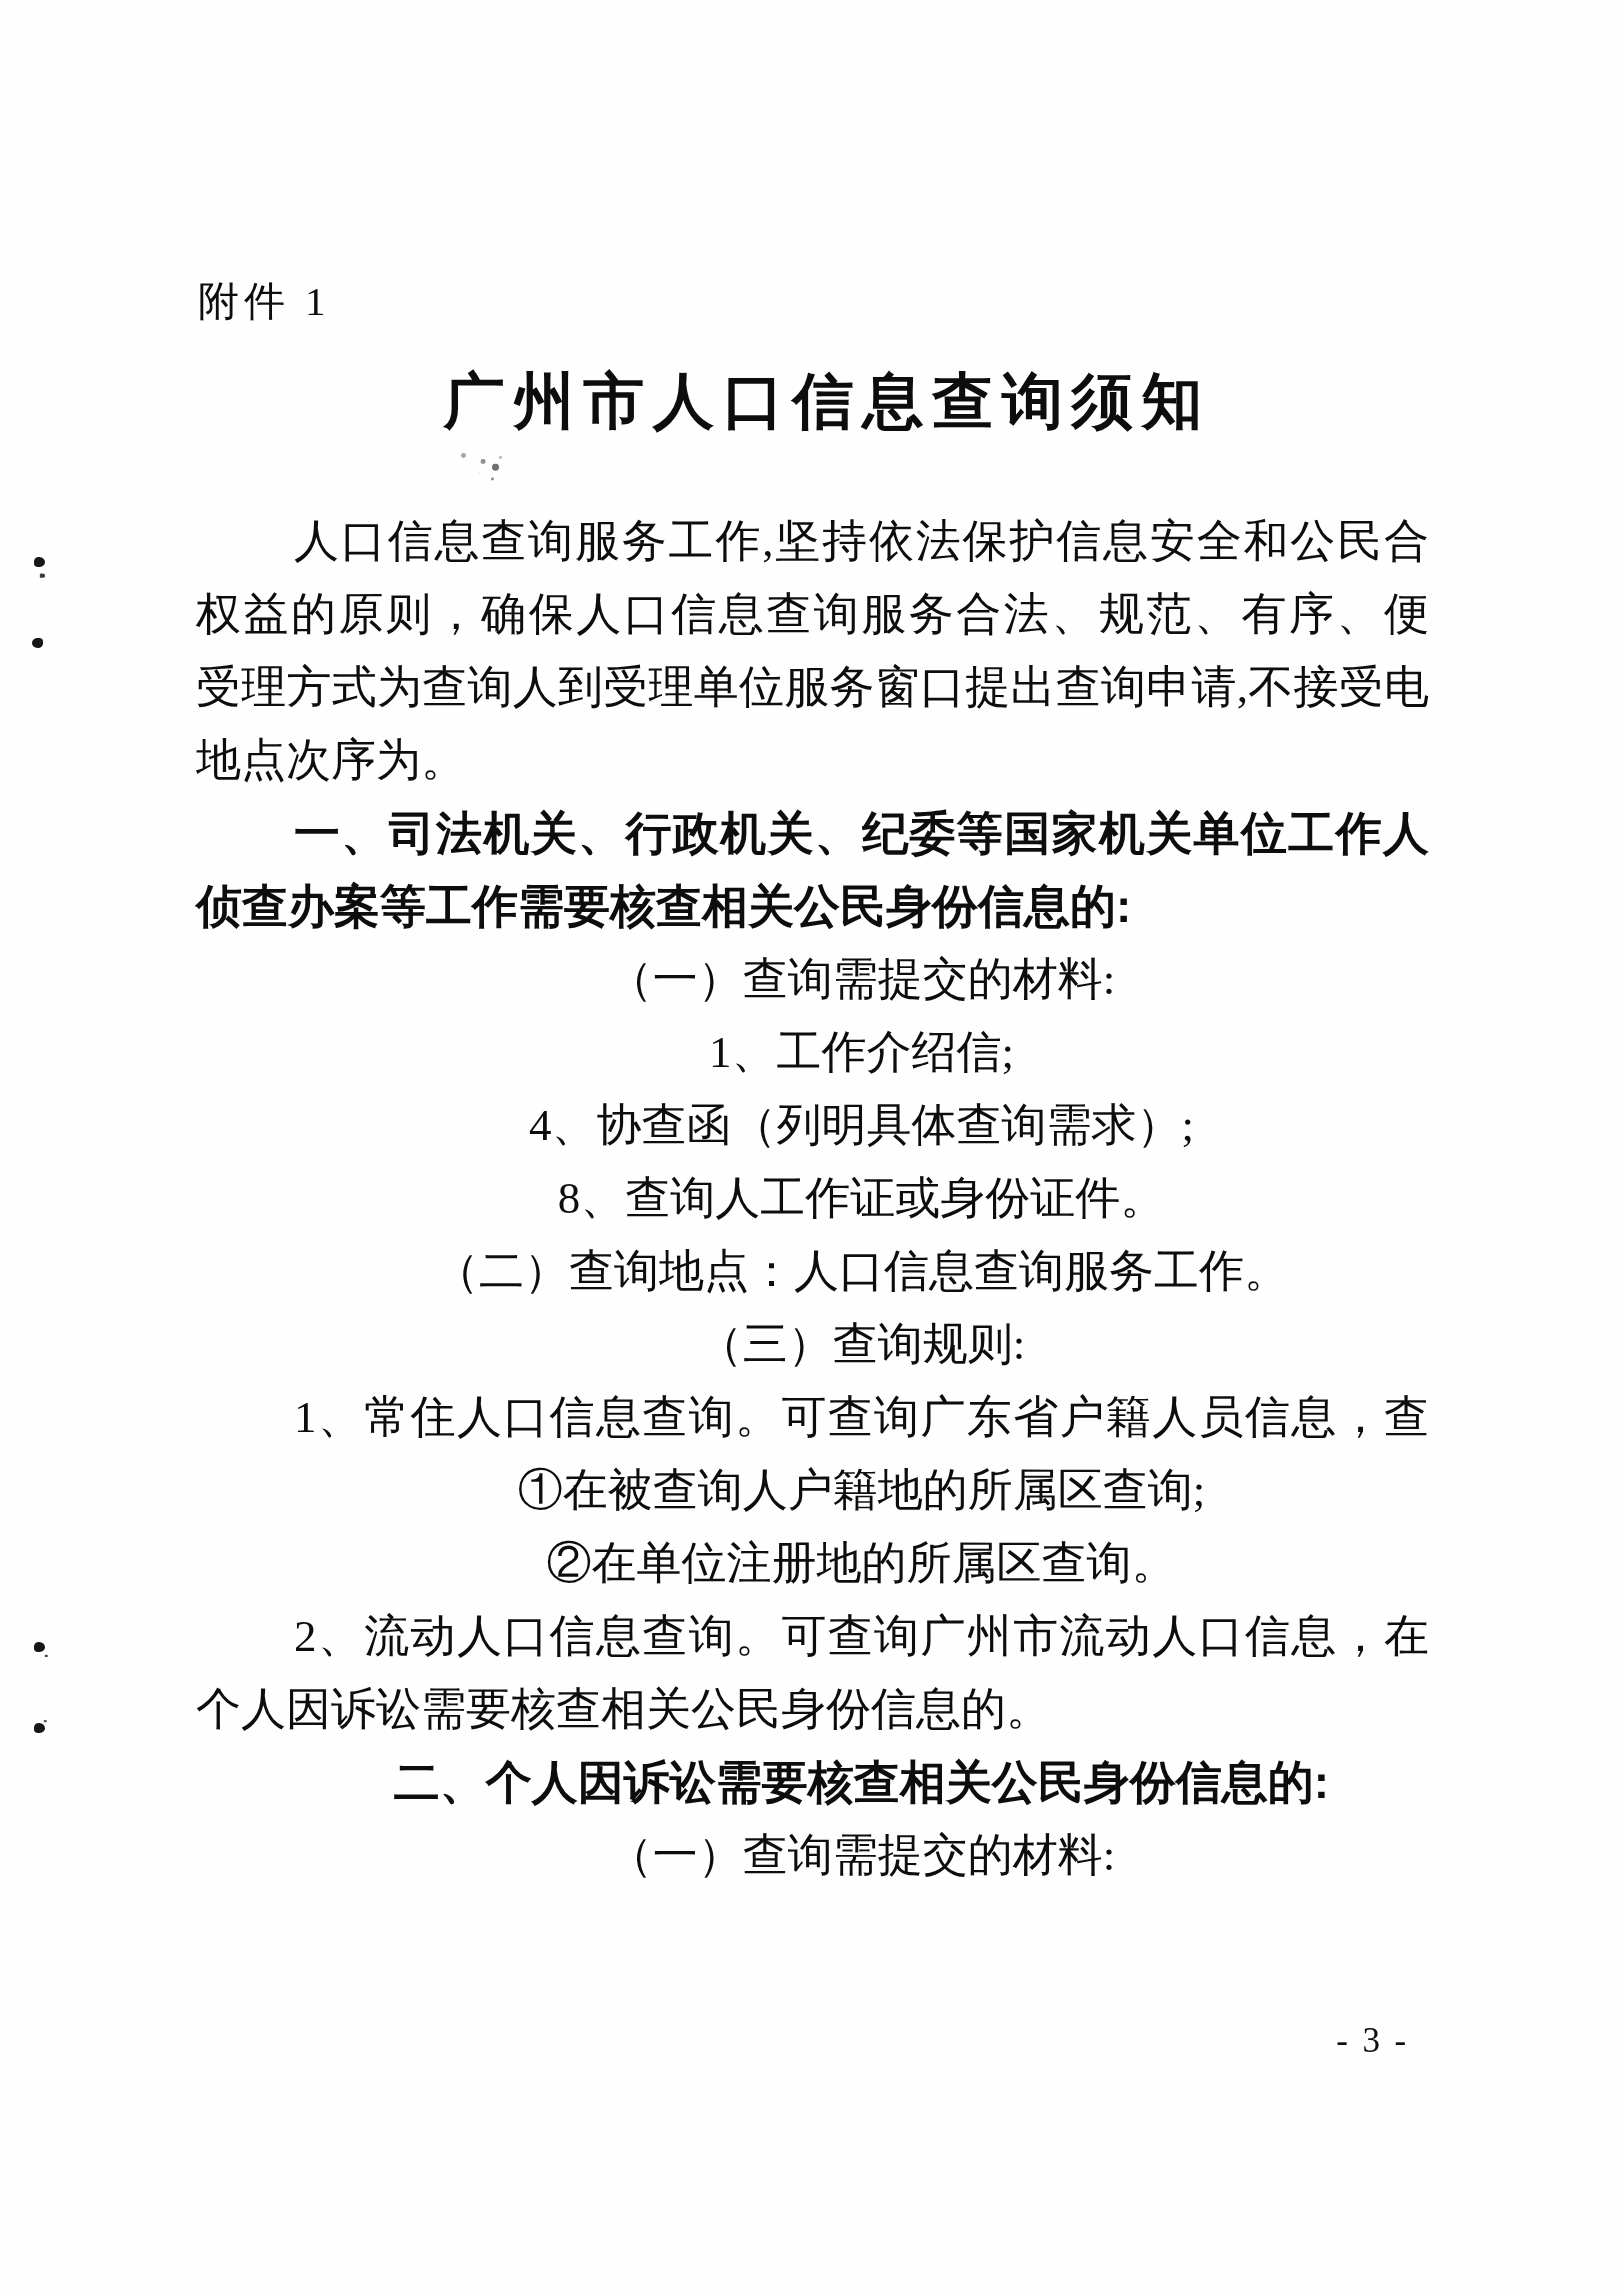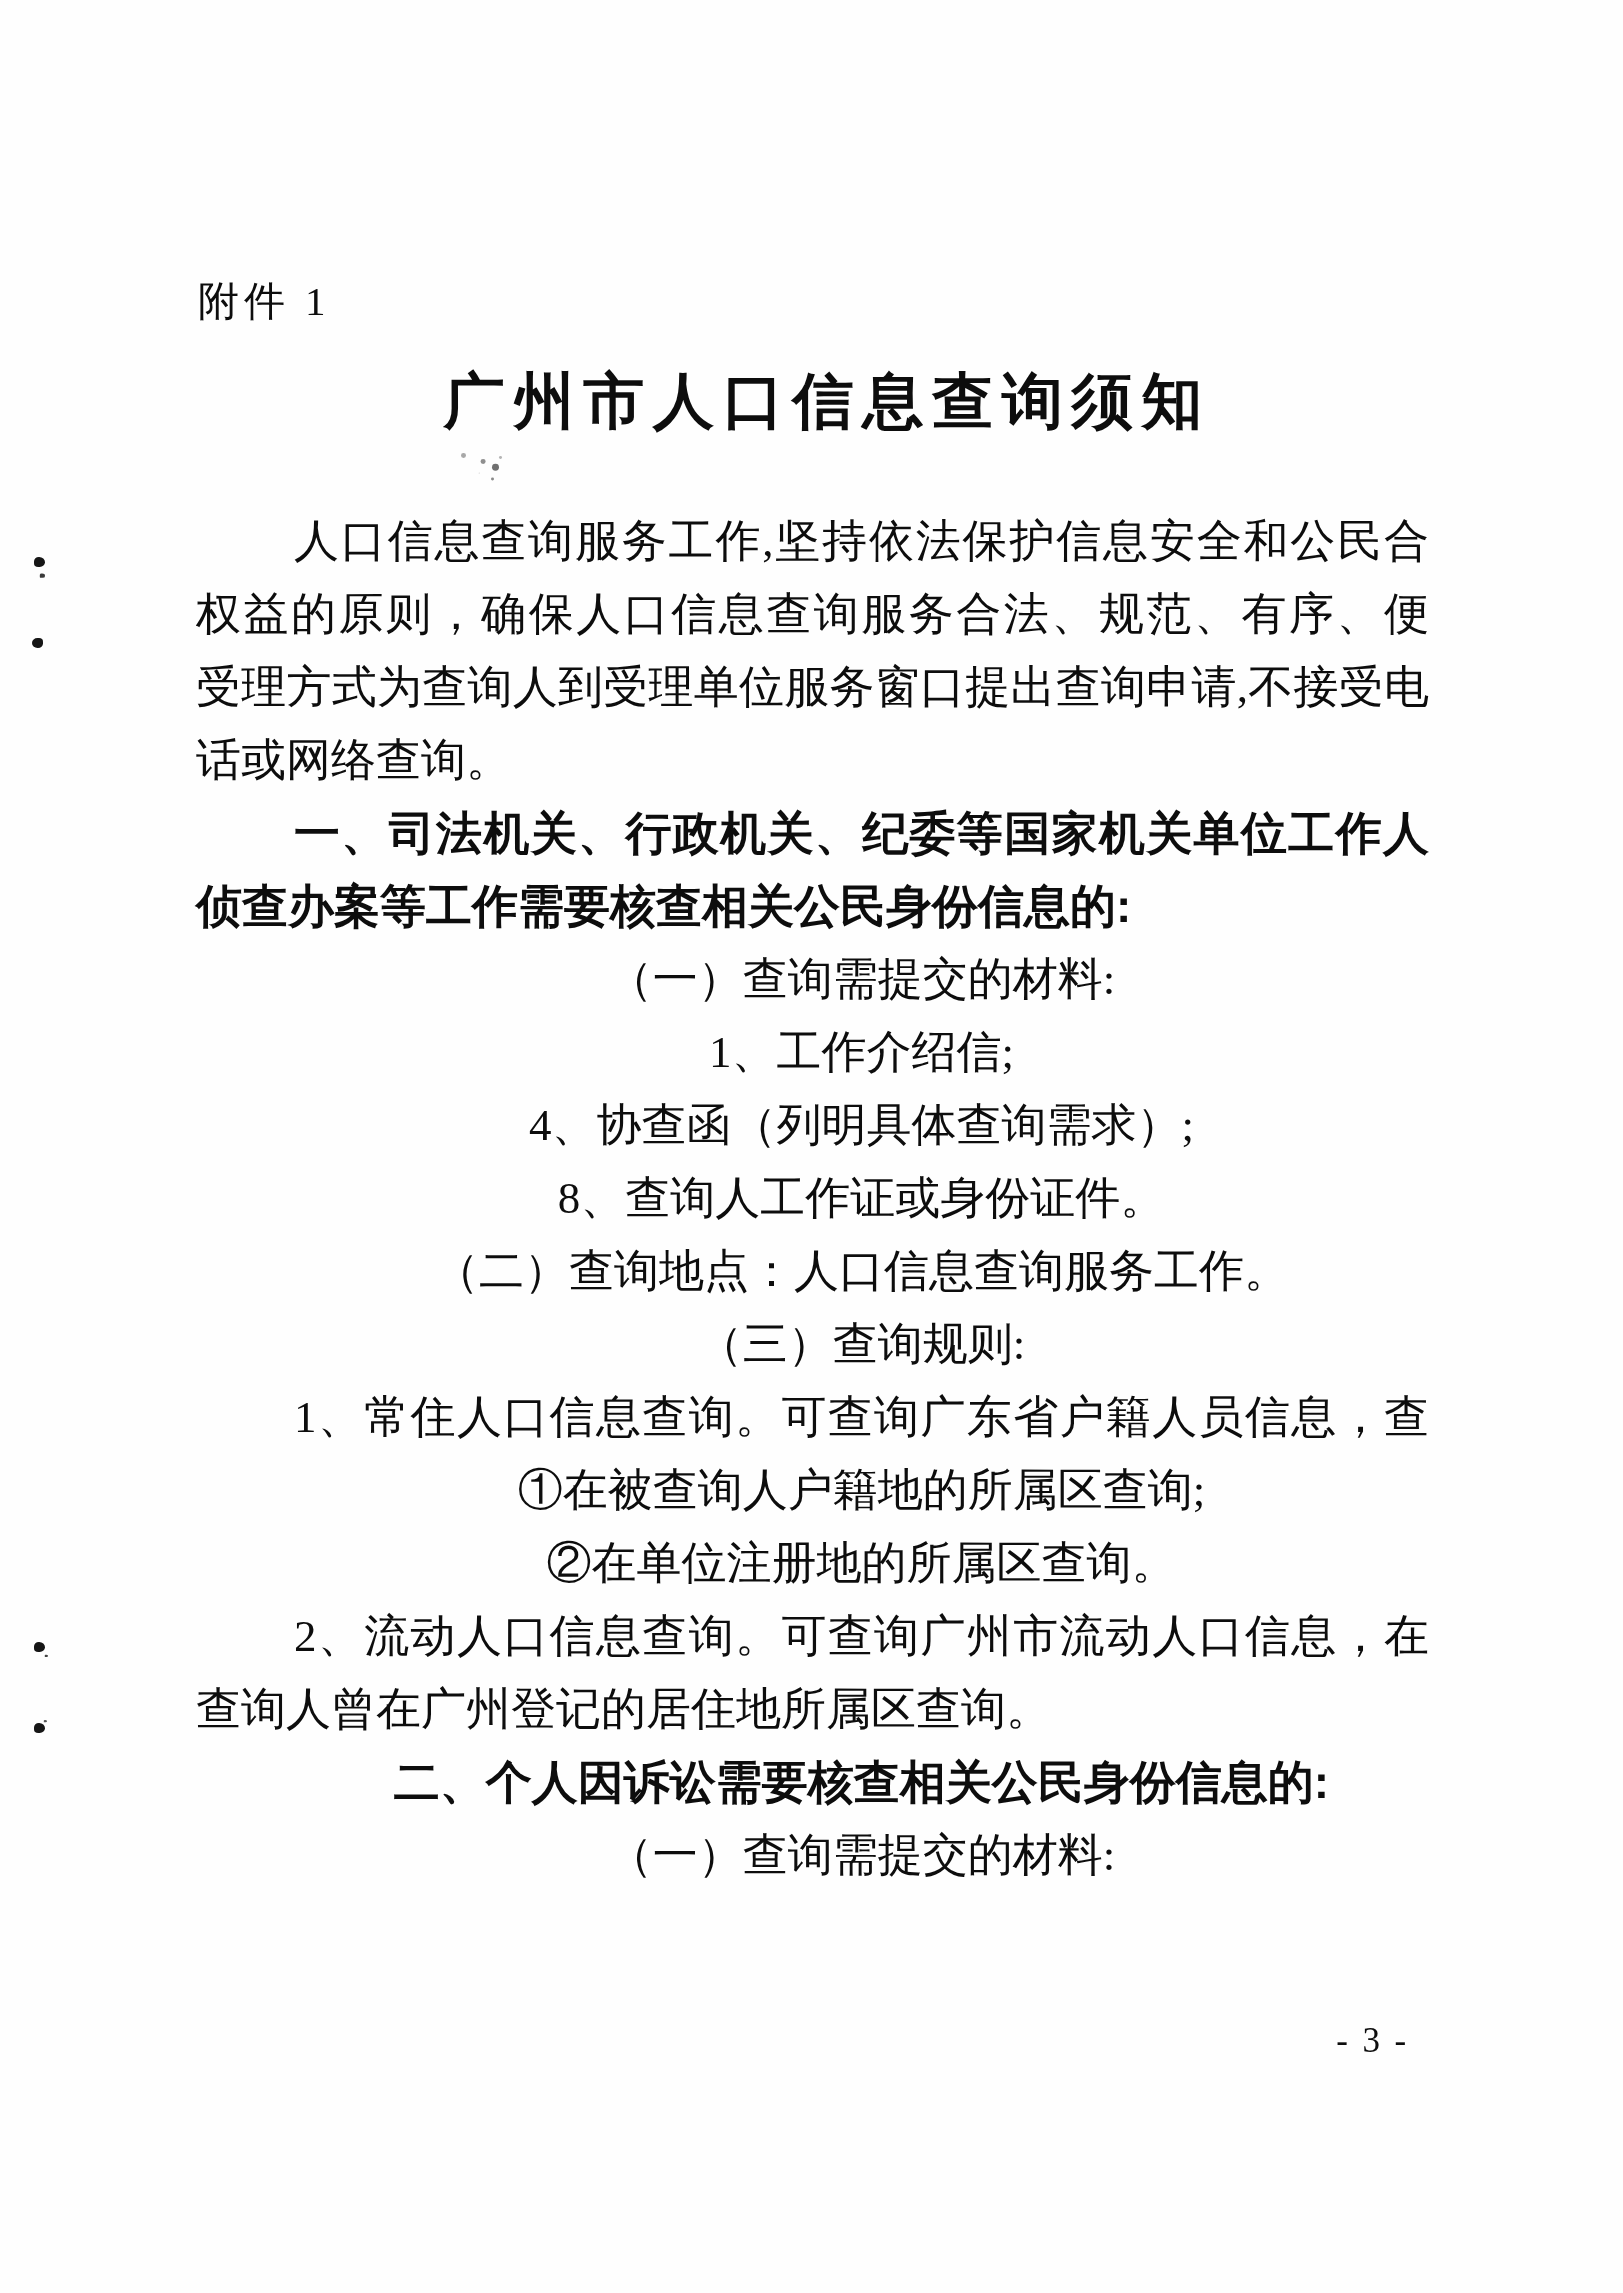--- a/index.html
+++ b/index.html
@@ -107,34 +107,34 @@
   <div class="attachment">附件 1</div>
 
   <h1 class="title">广州市人口信息查询须知</h1>
 
   <div class="smudge"></div>
 
   <div class="bodytext">
     <div class="line i2 jf">人口信息查询服务工作,坚持依法保护信息安全和公民合法</div>
     <div class="line jf">权益的原则，确保人口信息查询服务合法、规范、有序、便民。</div>
     <div class="line jf">受理方式为查询人到受理单位服务窗口提出查询申请,不接受电</div>
-    <div class="line">话或网络查询。</div>
+    <div class="line">地点次序为。</div>
     <div class="line i2 jf hd">一、司法机关、行政机关、纪委等国家机关单位工作人员因</div>
     <div class="line hd">侦查办案等工作需要核查相关公民身份信息的:</div>
     <div class="line i2">（一）查询需提交的材料:</div>
     <div class="line i2">1、工作介绍信;</div>
     <div class="line i2">4、协查函（列明具体查询需求）;</div>
     <div class="line i2">8、查询人工作证或身份证件。</div>
     <div class="line i2">（二）查询地点：人口信息查询服务工作。</div>
     <div class="line i2">（三）查询规则:</div>
     <div class="line i2 jf">1、常住人口信息查询。可查询广东省户籍人员信息，查询</div>
     <div class="line i2">①在被查询人户籍地的所属区查询;</div>
     <div class="line i2">②在单位注册地的所属区查询。</div>
     <div class="line i2 jf">2、流动人口信息查询。可查询广州市流动人口信息，在被</div>
-    <div class="line">查询人曾在广州登记的居住地所属区查询。</div>
+    <div class="line">个人因诉讼需要核查相关公民身份信息的。</div>
     <div class="line i2 hd">二、个人因诉讼需要核查相关公民身份信息的:</div>
     <div class="line i2">（一）查询需提交的材料:</div>
   </div>
 
   <div class="pageno">- 3 -</div>
 
   <div class="speck s1"></div>
   <div class="speck s2"></div>
   <div class="speck s3"></div>
   <div class="speck s4"></div>

